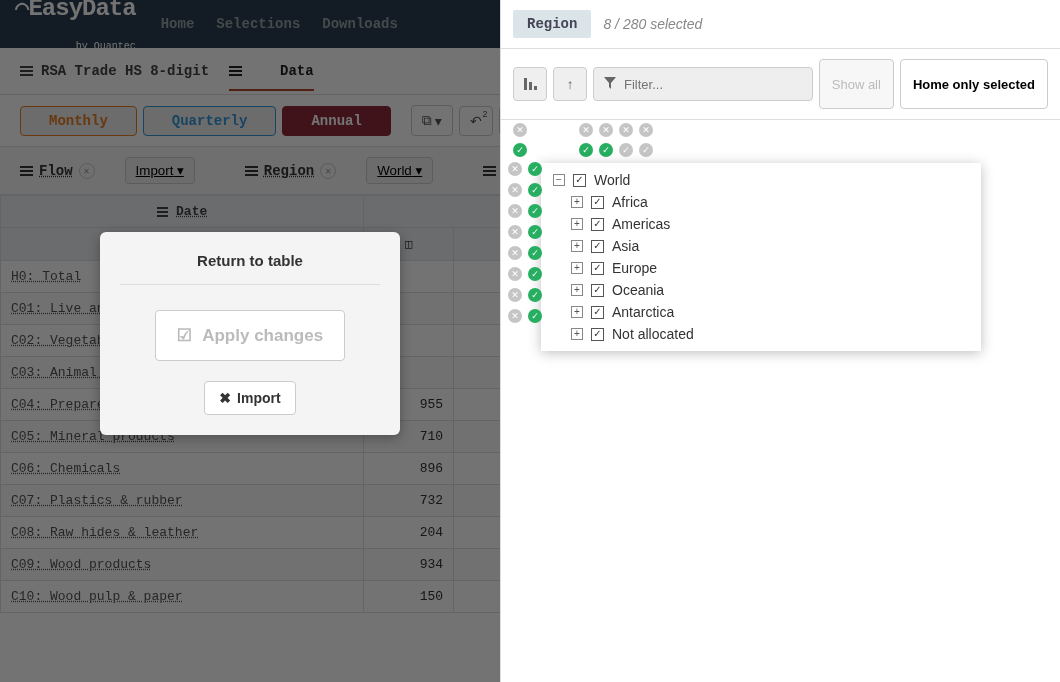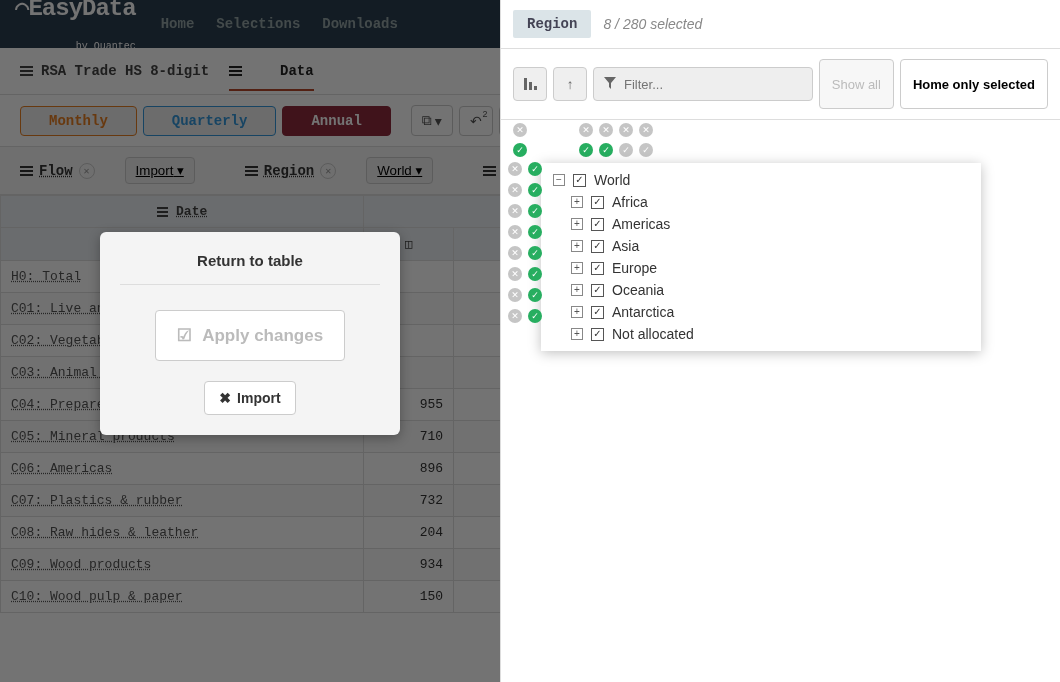--- a/index.html
+++ b/index.html
@@ -530,21 +530,21 @@
           <td>8,193,921,985</td>
           <td>11,410,752,116</td>
         </tr>
         <tr class="alt">
           <td class="rowhead">C05: Mineral products</td>
           <td>710</td>
           <td>88,790,704,944</td>
           <td>109,783,467,125</td>
         </tr>
         <tr>
-          <td class="rowhead">C06: Americas</td>
+          <td class="rowhead">C06: Chemicals</td>
           <td>896</td>
           <td>37,886,249,862</td>
           <td>45,504,326,603</td>
         </tr>
         <tr class="alt">
           <td class="rowhead">C07: Plastics &amp; rubber</td>
           <td>732</td>
           <td>16,173,733,114</td>
           <td>20,707,698,709</td>
         </tr>

